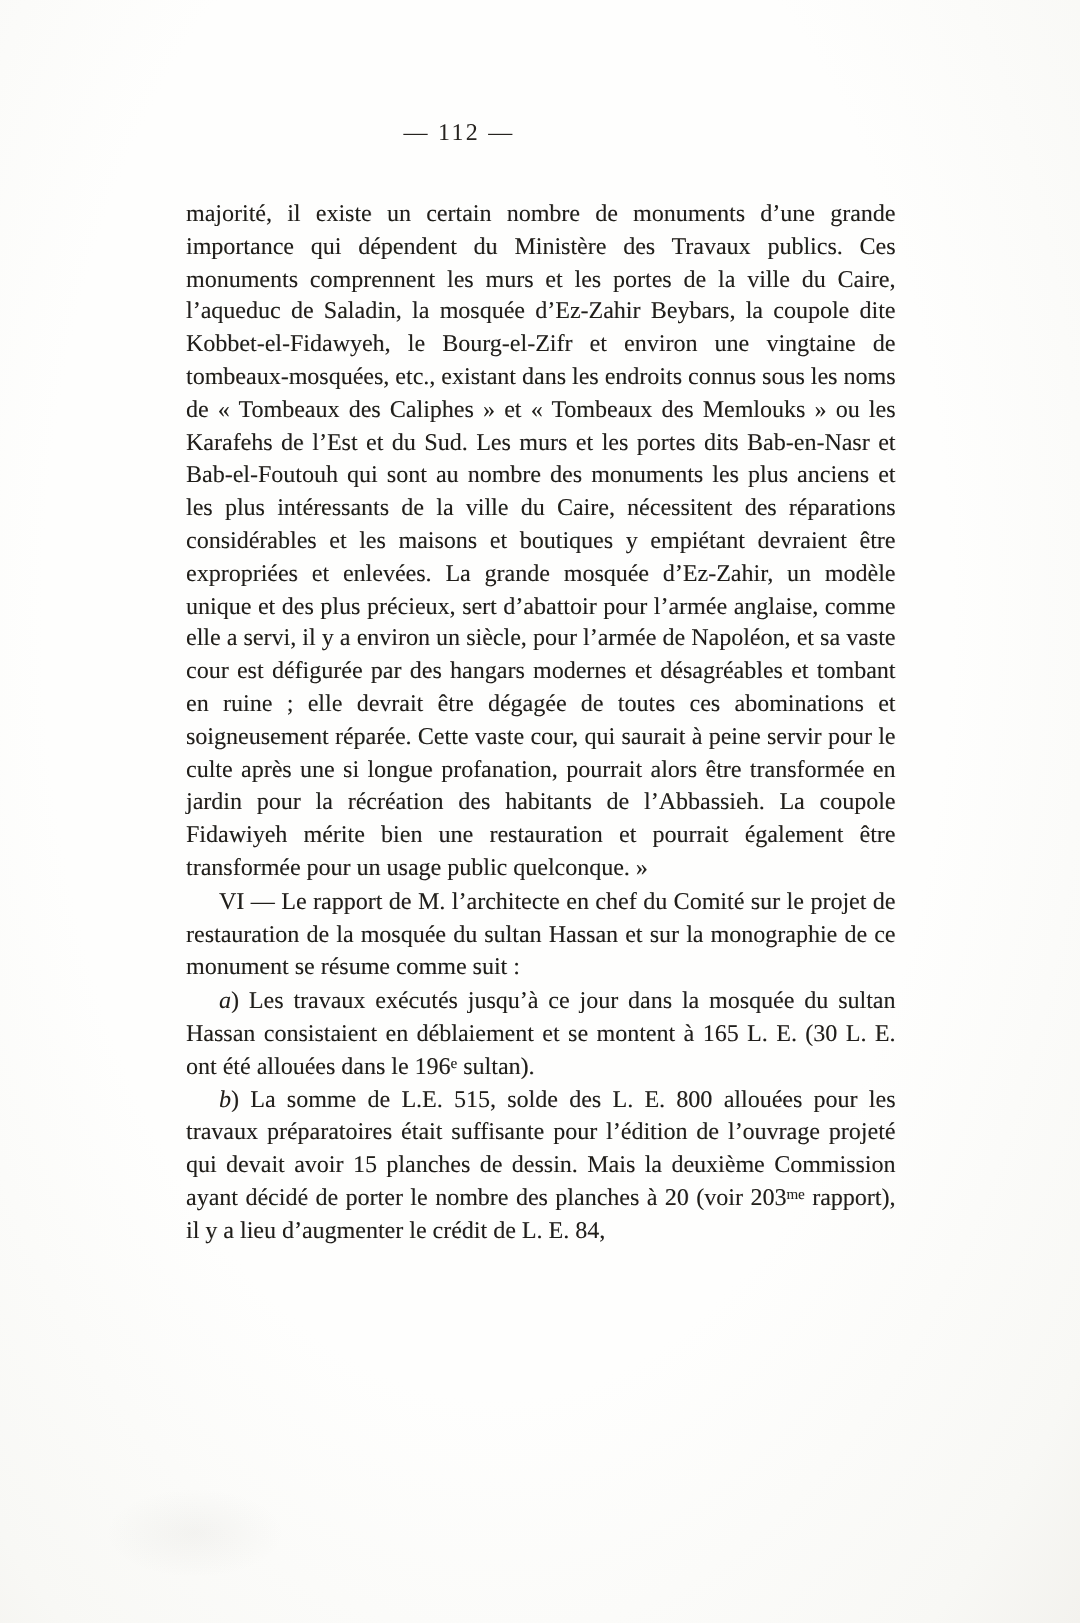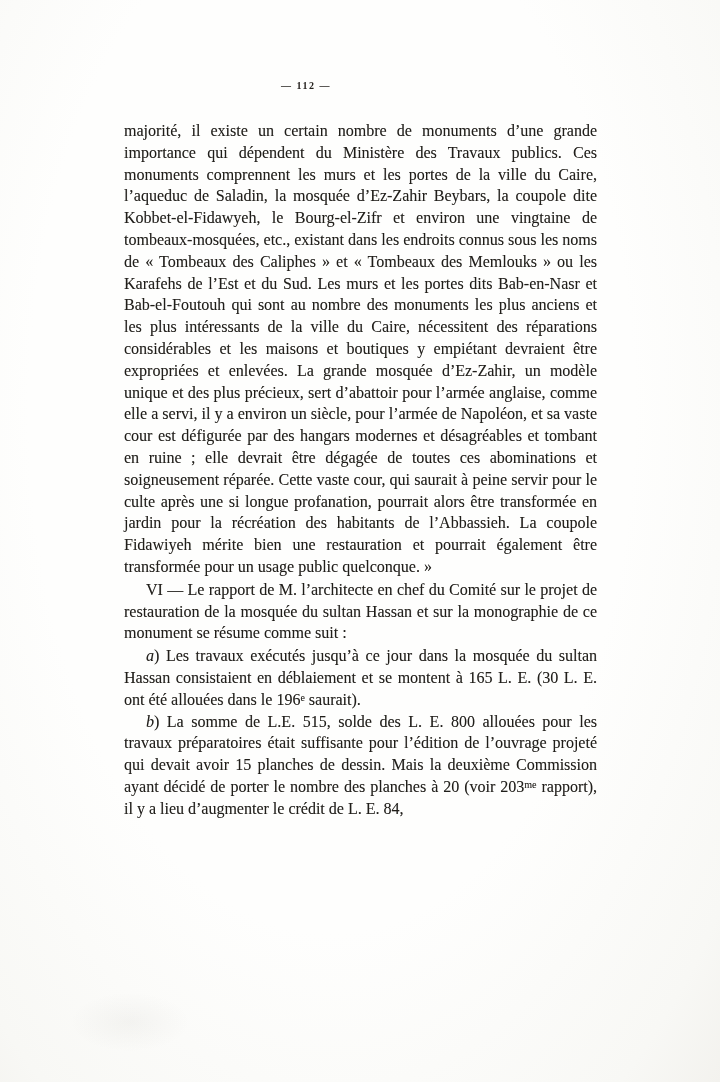--- a/index.html
+++ b/index.html
@@ -19,28 +19,28 @@
     background: radial-gradient(ellipse at 46% 38%, #fefefd 55%, #f8f8f5 88%, #f3f2ee 100%);
     overflow: hidden;
   }
   .page-number {
     position: absolute;
     top: 80px;
     left: 0;
     width: 612px;
     text-align: center;
     font-family: "Liberation Serif", "DejaVu Serif", serif;
-    font-size: 10px;
-    font-weight: bold;
+    font-size: 16px;
+    font-weight: normal;
     letter-spacing: 1.5px;
     color: #26231f;
   }
   .text-block {
     position: absolute;
-    top: 120px;
+    top: 132px;
     left: 124px;
     width: 473px;
     font-family: "Liberation Serif", "DejaVu Serif", serif;
     font-size: 16px;
     line-height: 21.8px;
     color: #201e1a;
     text-align: justify;
     text-shadow: 0.2px 0.2px 0 rgba(32, 30, 26, 0.35);
   }
   .text-block p {
@@ -73,17 +73,17 @@
   }
 </style>
 </head>
 <body>
 
 <div class="scan-page">
   <div class="page-number">— 112 —</div>
   <div class="text-block" id="text-block">
       <p class=""><span>majorité, il existe un certain nombre de monuments d’une grande importance qui dépendent du Ministère des Travaux publics. Ces monuments comprennent les murs et les portes de la ville du Caire, l’aqueduc de Saladin, la mosquée d’Ez-Zahir Beybars, la coupole dite Kobbet-el-Fidawyeh, le Bourg-el-Zifr et environ une vingtaine de tombeaux-mosquées, etc., existant dans les endroits connus sous les noms de « Tombeaux des Caliphes » et « Tombeaux des Memlouks » ou les Karafehs de l’Est et du Sud. Les murs et les portes dits Bab-en-Nasr et Bab-el-Foutouh qui sont au nombre des monuments les plus anciens et les plus intéressants de la ville du Caire, nécessitent des réparations considérables et les maisons et boutiques y empiétant devraient être expropriées et enlevées. La grande mosquée d’Ez-Zahir, un modèle unique et des plus précieux, sert d’abattoir pour l’armée anglaise, comme elle a servi, il y a environ un siècle, pour l’armée de Napoléon, et sa vaste cour est défigurée par des hangars modernes et désagréables et tombant en ruine ; elle devrait être dégagée de toutes ces abominations et soigneusement réparée. Cette vaste cour, qui saurait à peine servir pour le culte après une si longue profanation, pourrait alors être transformée en jardin pour la récréation des habitants de l’Abbassieh. La coupole Fidawiyeh mérite bien une restauration et pourrait également être transformée pour un usage public quelconque. »</span></p>
       <p class="indent spaced"><span>VI — Le rapport de M. l’architecte en chef du Comité sur le projet de restauration de la mosquée du sultan Hassan et sur la monographie de ce monument se résume comme suit :</span></p>
-      <p class="indent spaced"><i>a</i><span>) Les travaux exécutés jusqu’à ce jour dans la mosquée du sultan Hassan consistaient en déblaiement et se montent à 165 L. E. (30 L. E. ont été allouées dans le 196</span><sup>e</sup><span> saurait).</span></p>
+      <p class="indent spaced"><i>a</i><span>) Les travaux exécutés jusqu’à ce jour dans la mosquée du sultan Hassan consistaient en déblaiement et se montent à 165 L. E. (30 L. E. ont été allouées dans le 196</span><sup>e</sup><span> sultan).</span></p>
       <p class="indent "><i>b</i><span>) La somme de L.E. 515, solde des L. E. 800 allouées pour les travaux préparatoires était suffisante pour l’édition de l’ouvrage projeté qui devait avoir 15 planches de dessin. Mais la deuxième Commission ayant décidé de porter le nombre des planches à 20 (voir 203</span><sup>me</sup><span> rapport), il y a lieu d’augmenter le crédit de L. E. 84,</span></p>
     </div>
   <div class="scan-smudge"></div>
 </div>
 
 </body></html>

